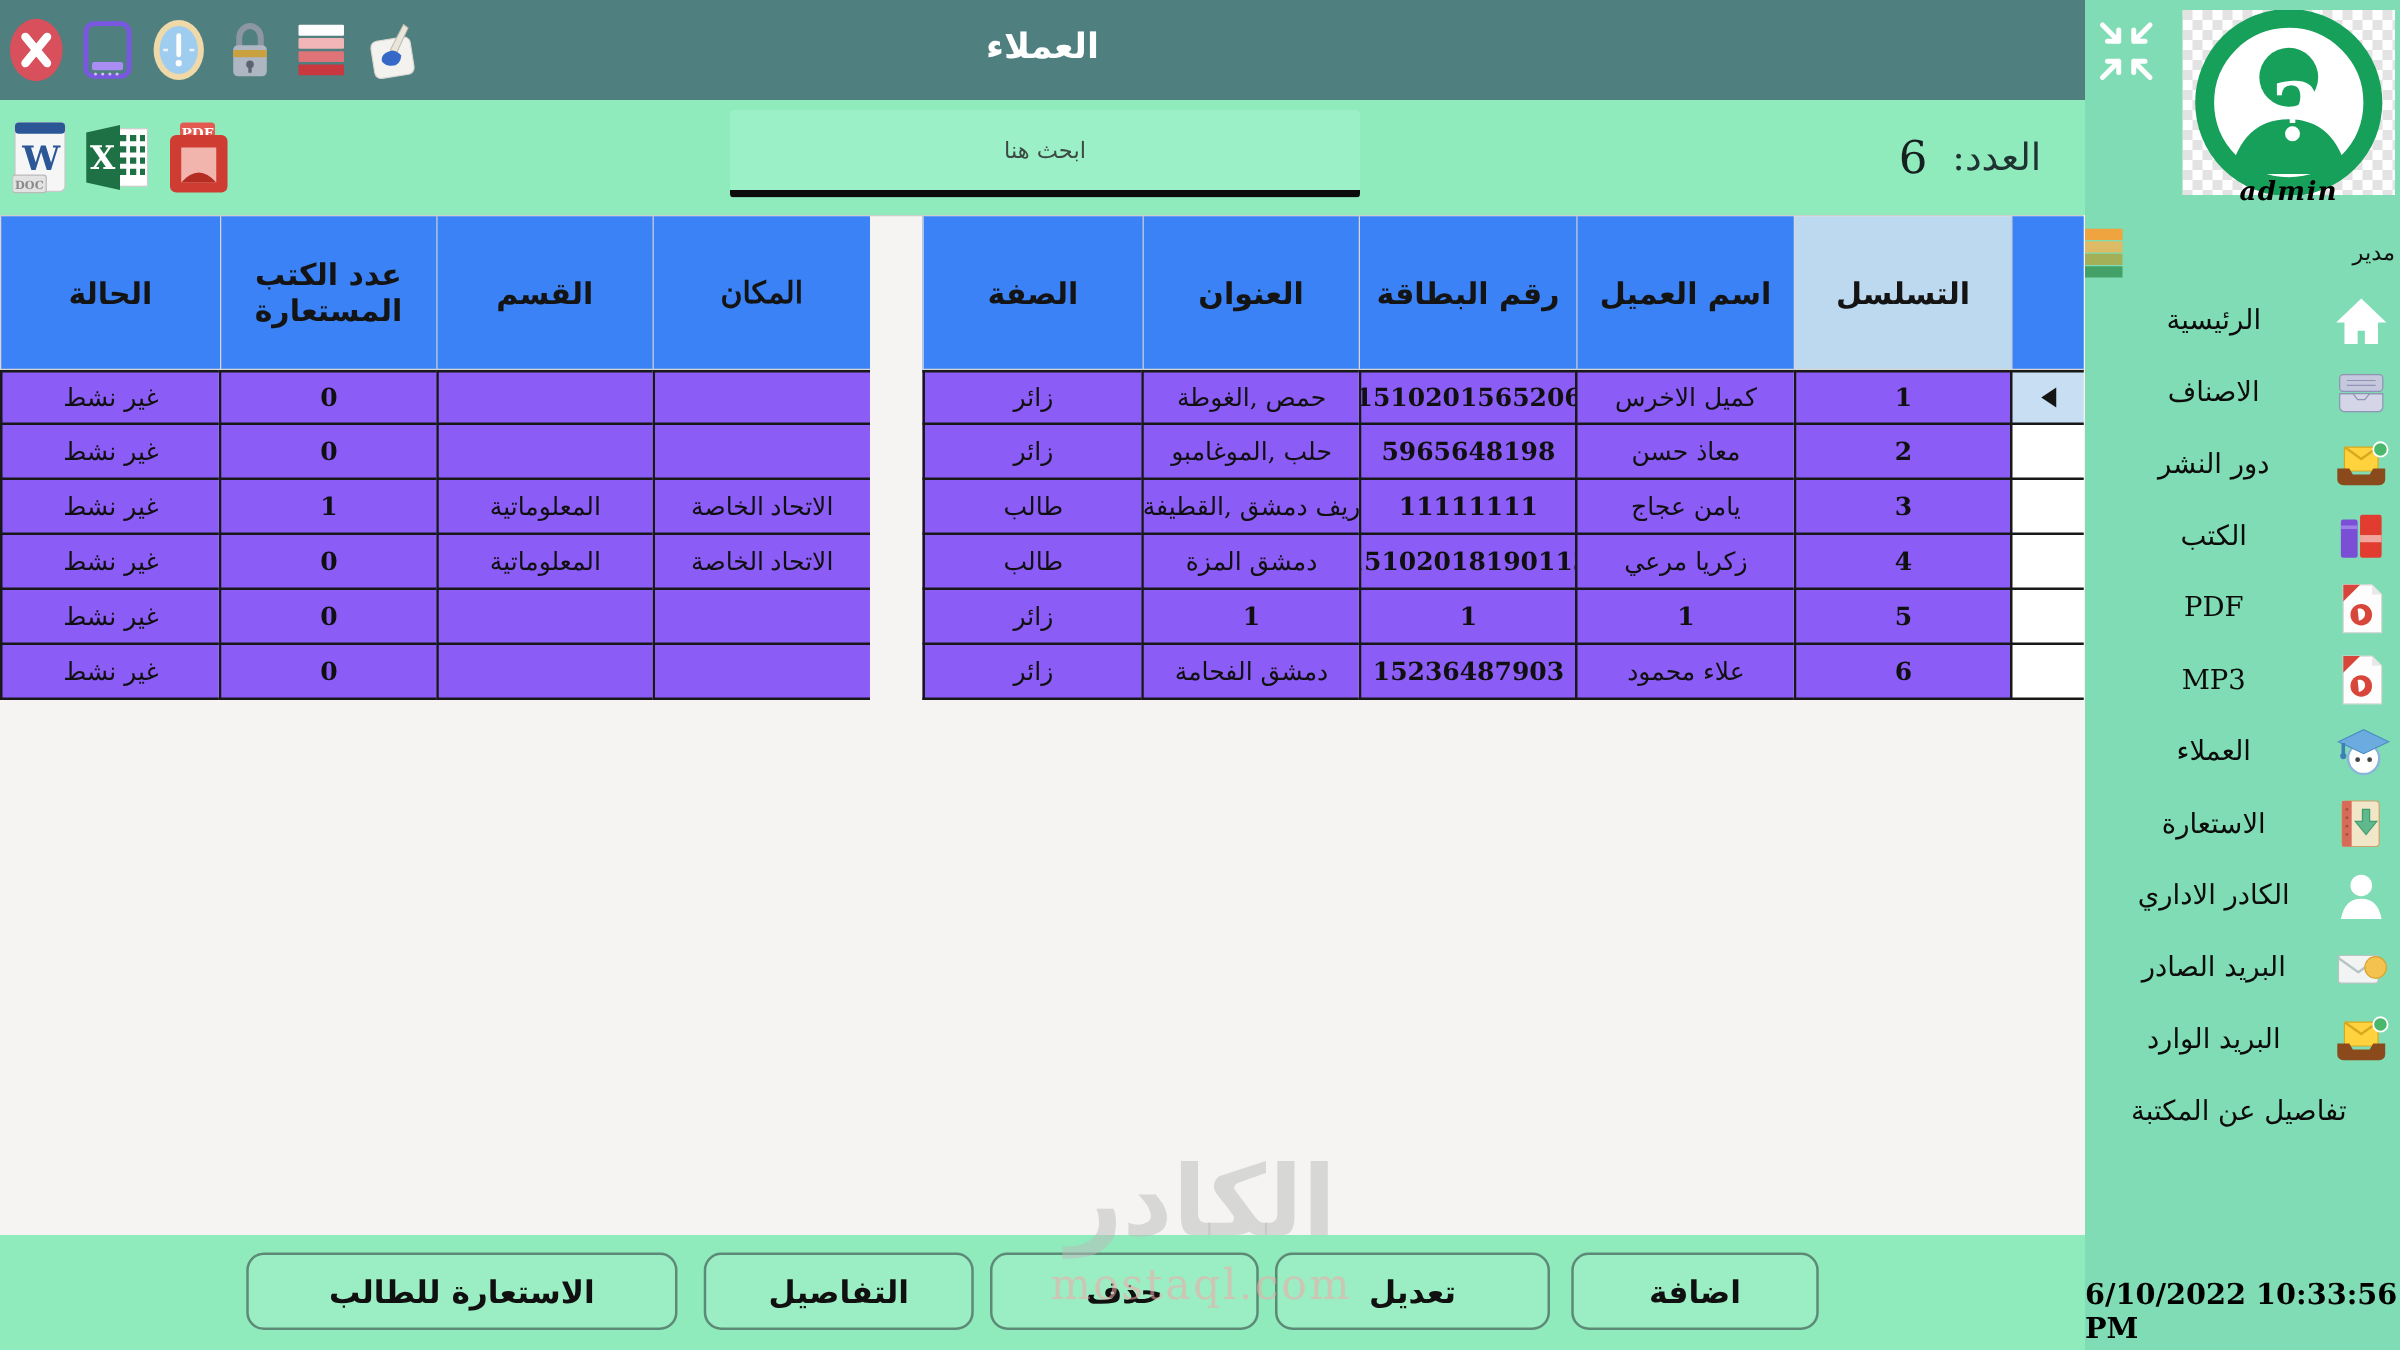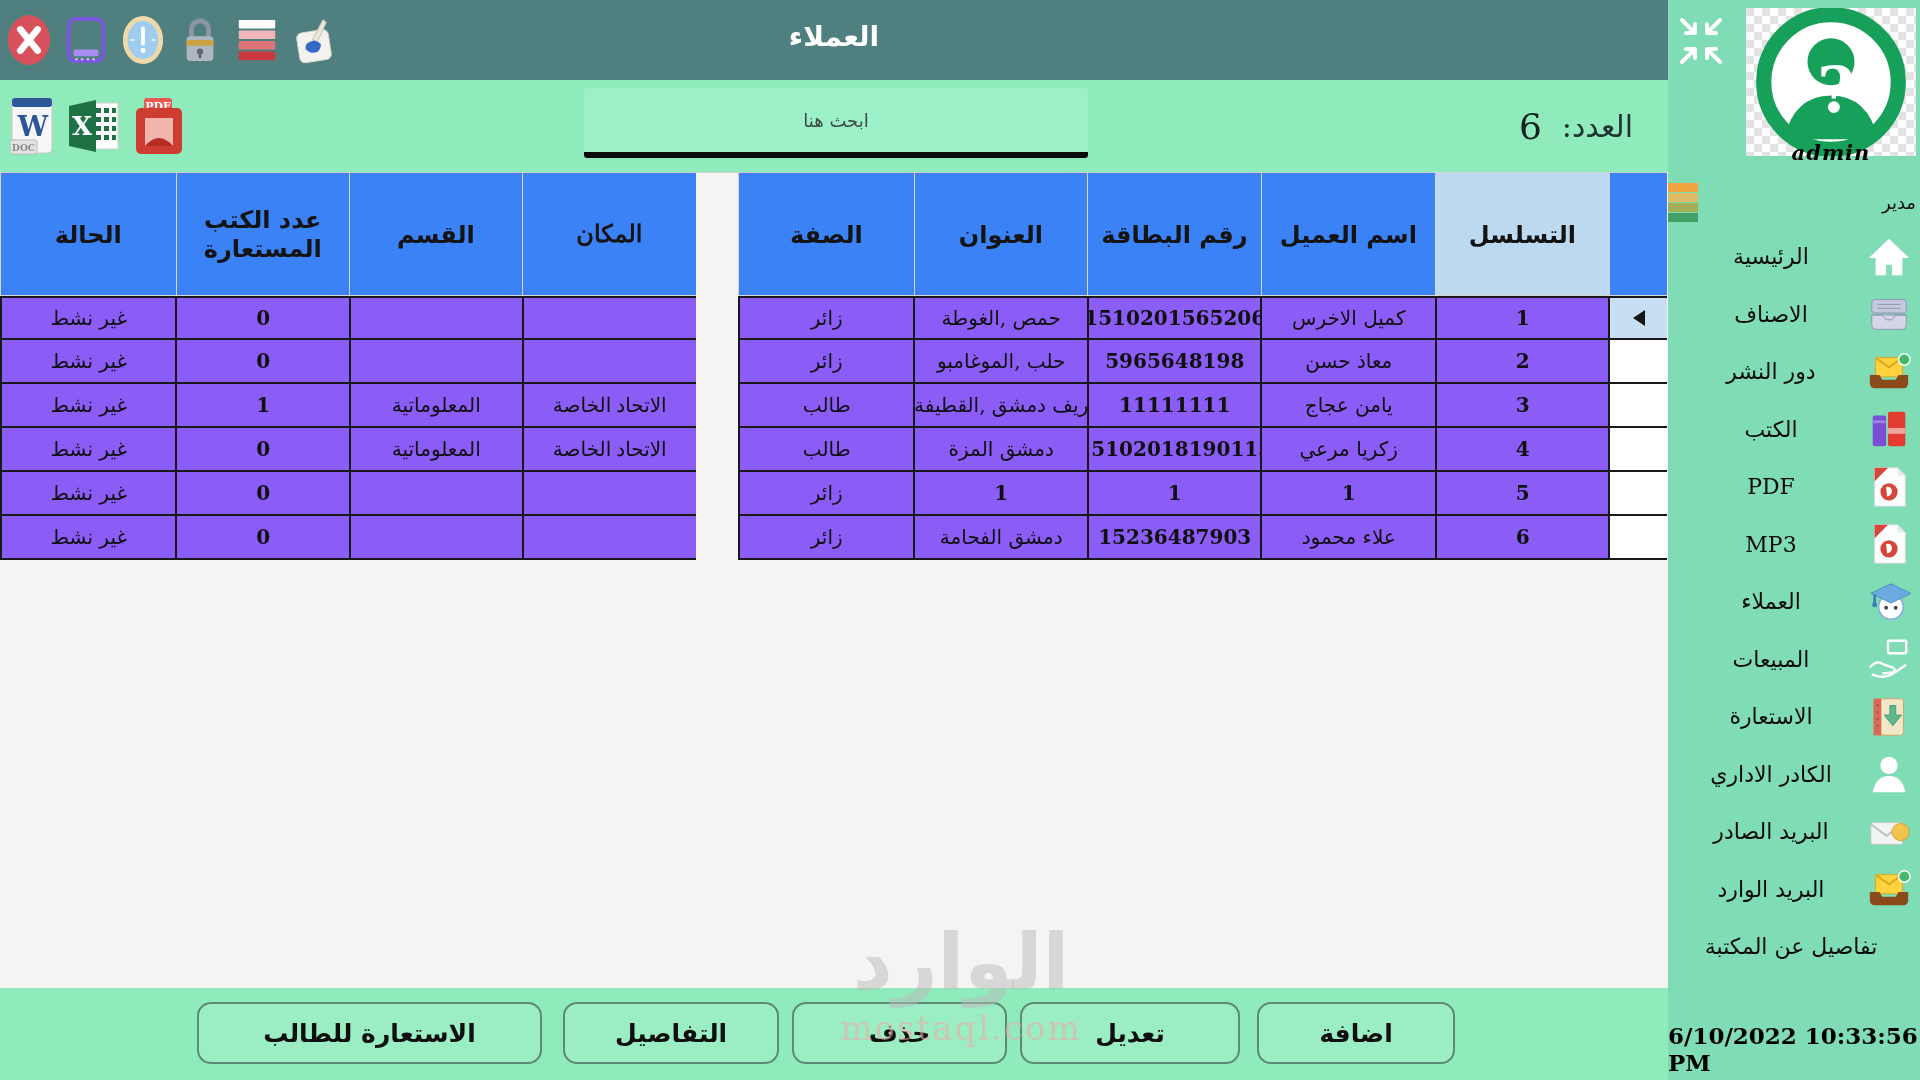--- a/index.html
+++ b/index.html
@@ -288,21 +288,21 @@
   </div>
 
   <div class="bottombar">
     <button class="btn" style="left:197px;width:345px;">الاستعارة للطالب</button>
     <button class="btn" style="left:563px;width:216px;">التفاصيل</button>
     <button class="btn" style="left:792px;width:215px;">حذف</button>
     <button class="btn" style="left:1020px;width:220px;">تعديل</button>
     <button class="btn" style="left:1257px;width:198px;">اضافة</button>
   </div>
 
-  <div class="wm1">الوارد</div>
+  <div class="wm1">الكادر</div>
   <div class="wm2">mostaql.com</div>
 </div>
 
 <div class="sidebar">
   <div class="collapse">
     <svg viewBox="0 0 50 54" stroke="#fff" stroke-width="4" fill="none" stroke-linecap="round" stroke-linejoin="round">
       <path d="M6 6 L19 19 M19 10 V19 H10"></path>
       <path d="M44 6 L31 19 M31 10 V19 H40"></path>
       <path d="M6 48 L19 35 M10 35 H19 V44"></path>
       <path d="M44 48 L31 35 M40 35 H31 V44"></path>
@@ -398,30 +398,20 @@
         <svg viewBox="0 0 48 48">
             <circle cx="26" cy="29" r="13" fill="#fff" stroke="#8ab4dc" stroke-width="2"></circle>
             <circle cx="21" cy="30" r="2" fill="#444"></circle>
             <circle cx="31" cy="30" r="2" fill="#444"></circle>
             <path d="M5 15 L26 5 L47 15 L26 25 Z" fill="#6cabe0" stroke="#4c8cc4"></path>
             <path d="M9 16 v9" stroke="#3f7fb8" stroke-width="3"></path>
             <circle cx="9" cy="27" r="2.6" fill="#3f7fb8"></circle>
           </svg>
       </span>
       <span class="mi-label">العملاء</span>
-    </div>
-    <div class="mi">
-      <span class="mi-icon">
-        <svg viewBox="0 0 48 48" fill="none" stroke="#fff" stroke-width="2.5">
-            <rect x="23" y="5" width="19" height="13" rx="1"></rect>
-            <path d="M4 33 q6 -8 13 -4 l11 4 q4 2 0 5 l-11 1"></path>
-            <path d="M6 40 q14 6 24 -2 l12 -8"></path>
-          </svg>
-      </span>
-      <span class="mi-label">المبيعات</span>
     </div>
     <div class="mi">
       <span class="mi-icon">
         <svg viewBox="0 0 48 48">
             <rect x="8" y="5" width="31" height="38" rx="3" fill="#f2e6c8" stroke="#c9a269"></rect>
             <rect x="8" y="5" width="8" height="38" fill="#d86a5a"></rect>
             <g fill="#a5503f">
               <circle cx="12" cy="12" r="1.2"></circle>
               <circle cx="12" cy="19" r="1.2"></circle>
               <circle cx="12" cy="26" r="1.2"></circle>

